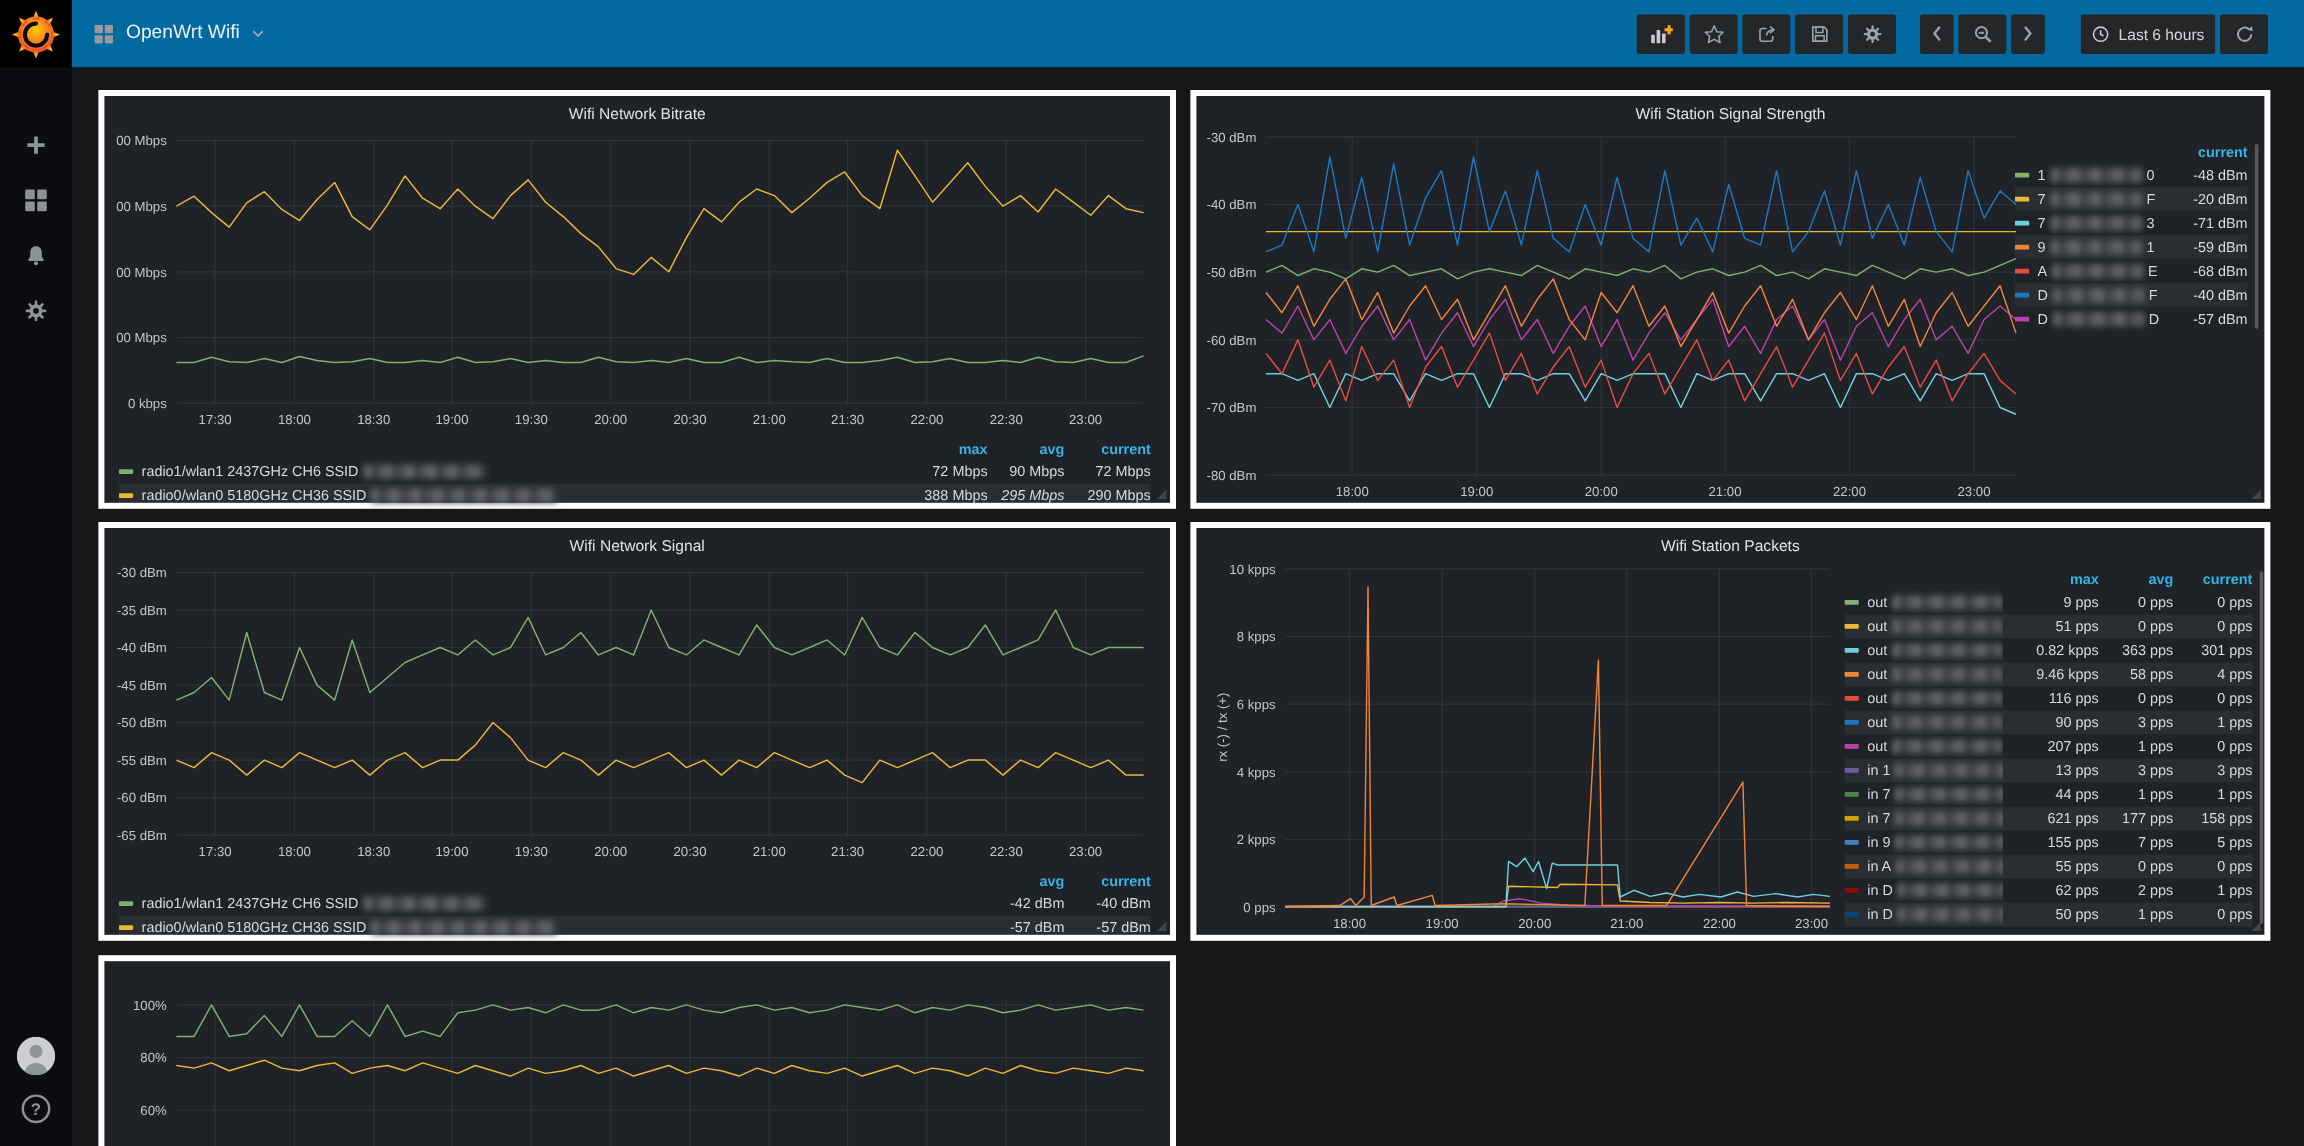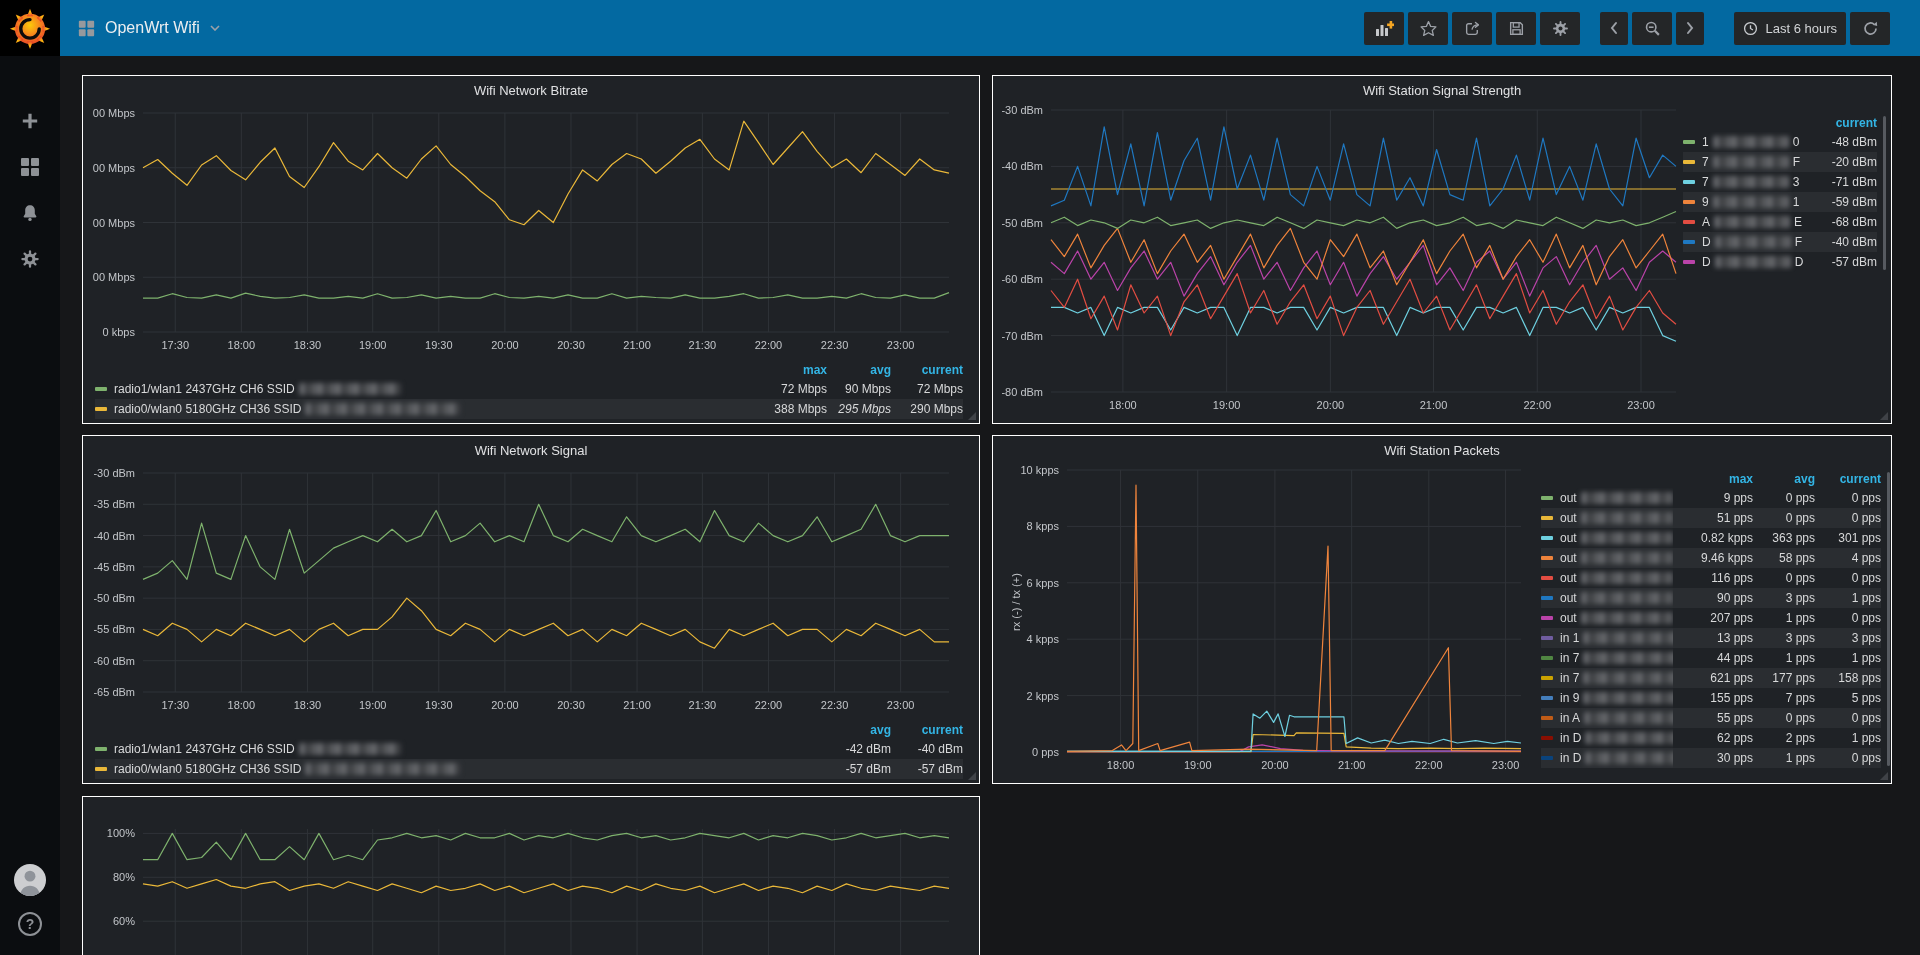--- a/index.html
+++ b/index.html
@@ -19,21 +19,21 @@
   .title{font-size:16px;font-weight:500;color:#eceef0;}
   .tools{display:flex;align-items:center;gap:4px;}
   .tbtn{height:33px;min-width:40px;background:#242628;border:none;border-radius:2px;display:flex;
         align-items:center;justify-content:center;cursor:pointer;color:#9da1a8;padding:0 9px;gap:7px;}
   .tbtn.narrow{min-width:28px;padding:0 7px;}
   .gap-l{margin-left:16px;}
   .gap-xl{margin-left:26px;}
   .time-btn{font-size:13px;color:#d3d5d8;}
   
   .dash{position:relative;flex:1;overflow:hidden;}
-  .panel{position:absolute;background:#1f2226;border:1px solid #ffffff;box-sizing:border-box;}
+  .panel{position:absolute;background:#1f2226;border:5px solid #ffffff;box-sizing:border-box;}
   .ptitle{margin:0;position:absolute;top:7px;left:0;right:0;text-align:center;
           font-size:13px;font-weight:500;color:#e0e1e3;cursor:pointer;}
   .plot{position:absolute;}
   .p1{left:22px;top:19px;width:898px;height:349px;}
   .p2{left:932px;top:19px;width:900px;height:349px;}
   .p3{left:22px;top:379px;width:898px;height:349px;}
   .p4{left:932px;top:379px;width:900px;height:349px;}
   .p5{left:22px;top:740px;width:898px;height:349px;}
   .p1 .plot,.p3 .plot{left:10px;top:25px;width:870px;height:257px;}
   .p5 .plot{left:10px;top:25px;width:870px;height:280px;}
@@ -662,21 +662,21 @@
             <div class="l-val" style="width: 80px;">62 pps</div>
             <div class="l-val" style="width: 62px;">2 pps</div>
             <div class="l-val" style="width: 66px;">1 pps</div>
           </div>
           <div class="legend-row">
             <div class="l-name">
               <span class="swatch" style="background: rgb(10, 67, 124);"></span>
               <span>in D</span>
               <span class="blur" style="width: 100px;"></span>
             </div>
-            <div class="l-val" style="width: 80px;">30 pps</div>
+            <div class="l-val" style="width: 80px;">50 pps</div>
             <div class="l-val" style="width: 62px;">1 pps</div>
             <div class="l-val" style="width: 66px;">0 pps</div>
           </div>
         </div>
       <div class="rsz"></div>
     </div>
 
     <div class="panel p5">
       <div class="plot"><svg viewBox="0 0 870 280" width="870" height="280">
             <line x1="82.24000000000001" x2="82.24000000000001" y1="7" y2="254" stroke="#2f3338" stroke-width="1"></line>

